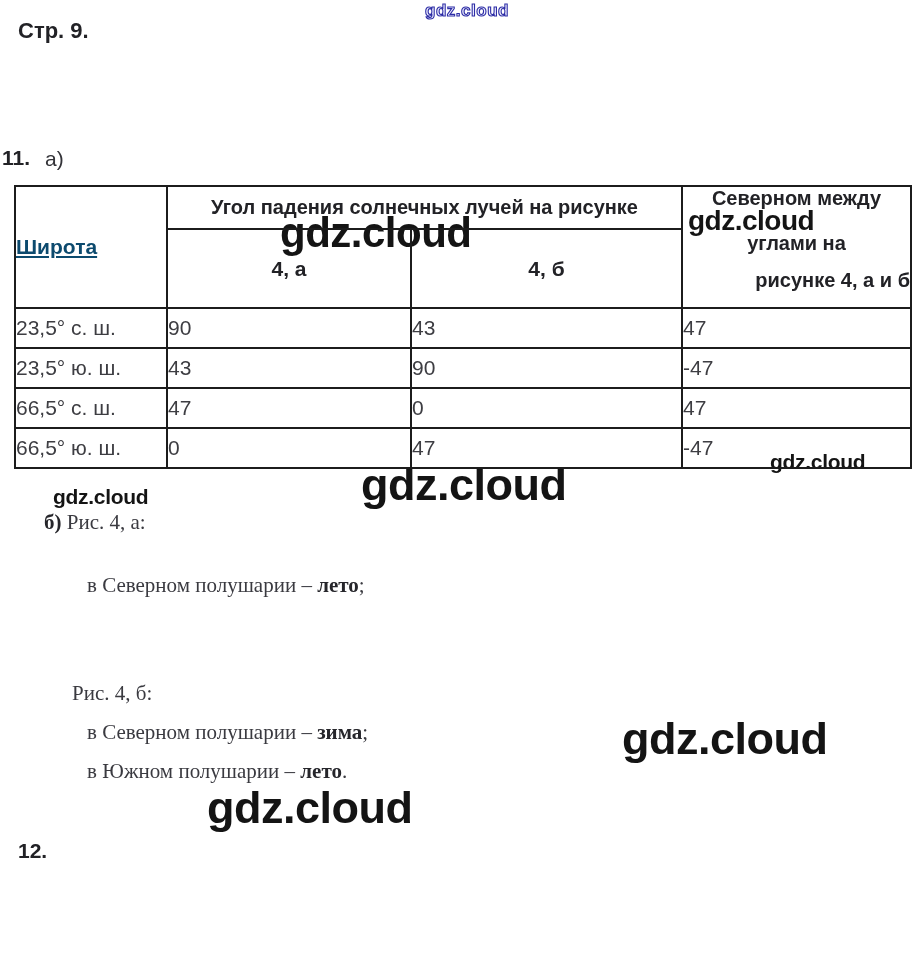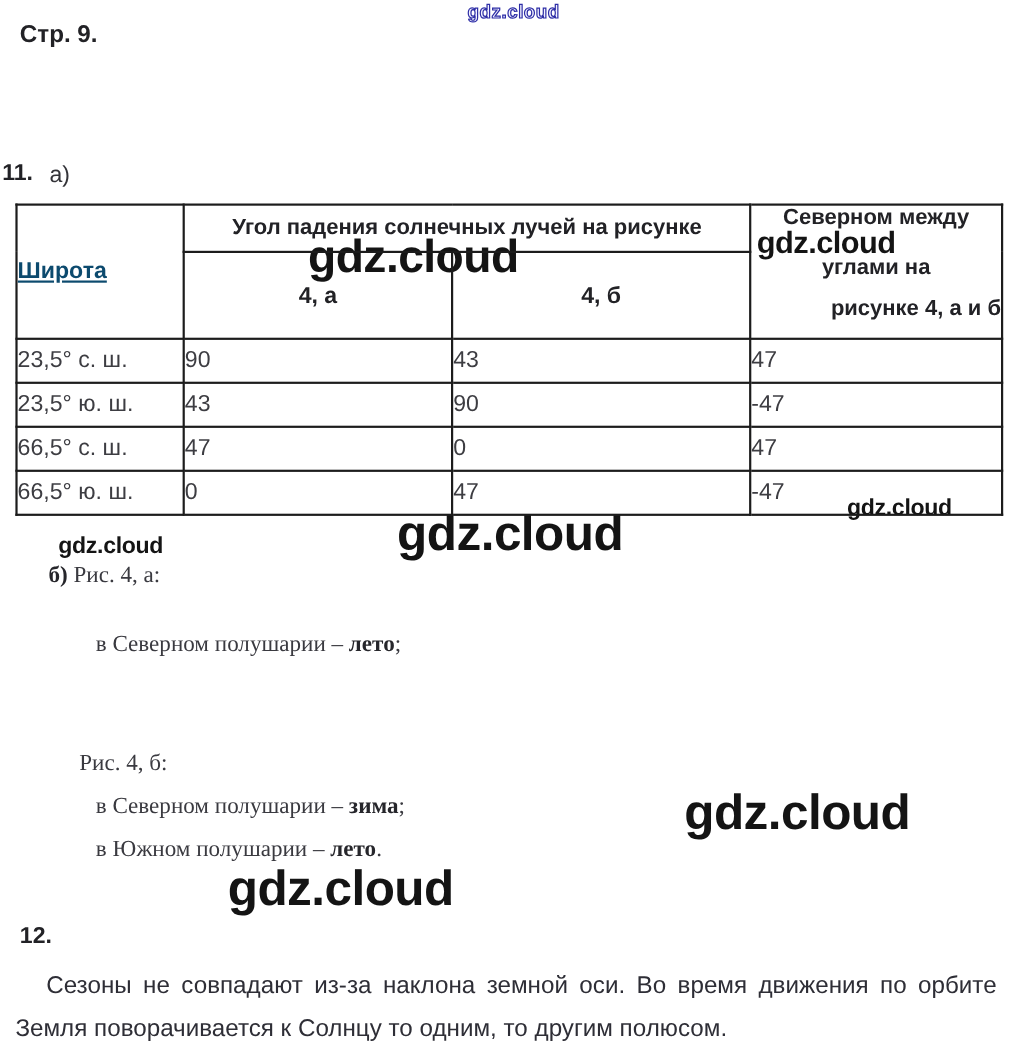--- a/index.html
+++ b/index.html
@@ -188,18 +188,14 @@
 
   <div class="line figb-head">Рис. 4, б:</div>
   <div class="line line-b1">
     <span>в Северном полушарии – </span><b>зима</b><span>;</span>
   </div>
   <div class="line line-b2">
     <span>в Южном полушарии – </span><b>лето</b><span>.</span>
   </div>
 
   <div class="abs h-num h-12">12.</div>
-  <div class="para">
-    <span class="pline pjust">Сезоны не совпадают из-за наклона земной оси. Во время движения по орбите</span>
-    <span class="pline">Земля поворачивается к Солнцу то одним, то другим полюсом.</span>
-  </div>
 
 </div>
 
 </body></html>

